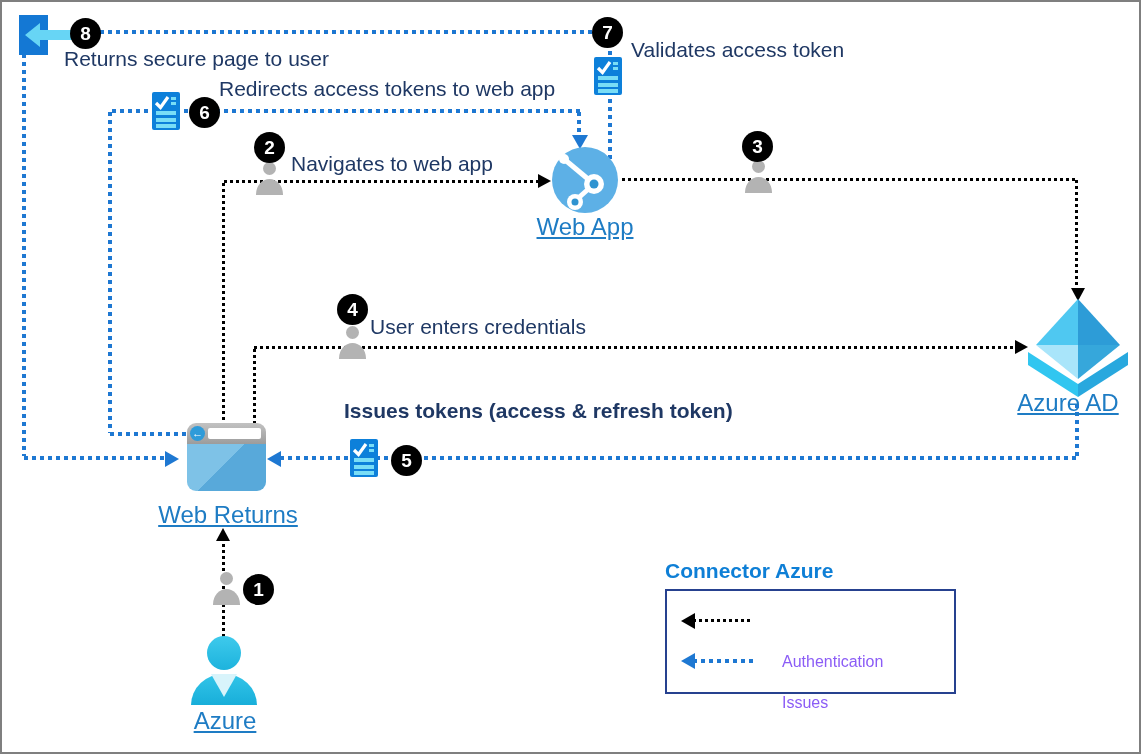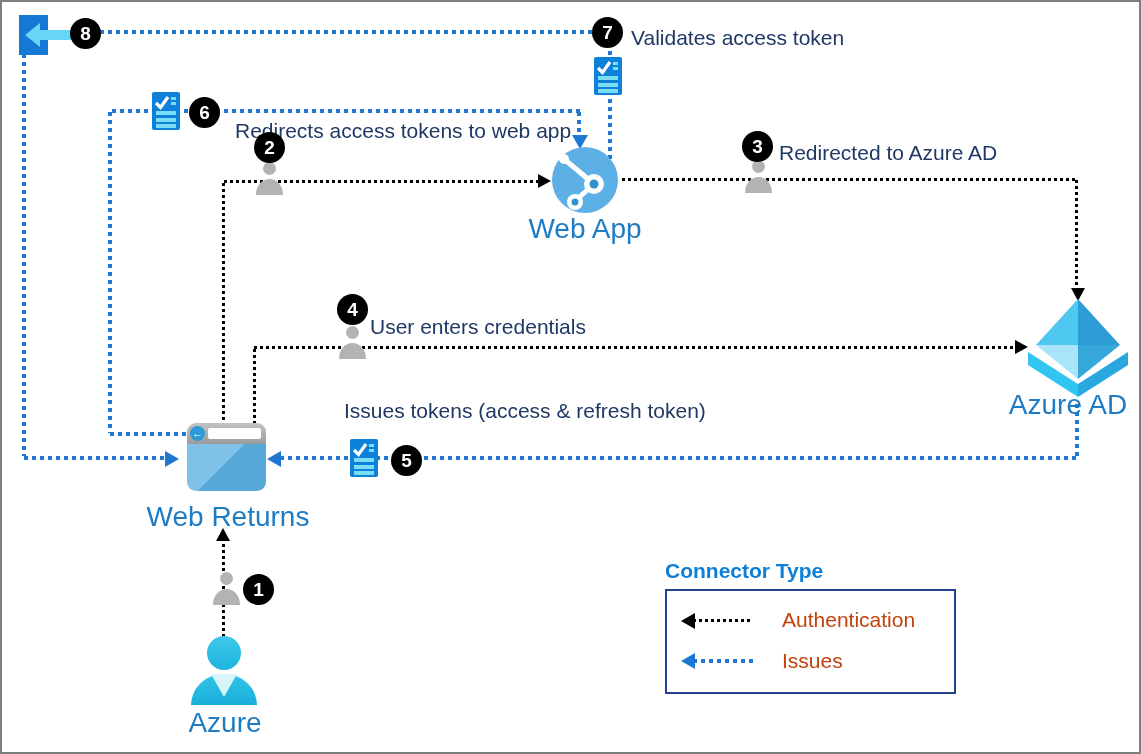--- a/index.html
+++ b/index.html
@@ -21,41 +21,41 @@
   .arr.u-a{border-width:0 7px 13px 7px;border-bottom-color:#000;}
   .arr.r-t{border-width:8px 0 8px 14px;border-left-color:#1e78d2;}
   .arr.l-t{border-width:8px 14px 8px 0;border-right-color:#1e78d2;}
   .arr.d-t{border-width:14px 8px 0 8px;border-top-color:#1e78d2;}
   .arr.l-a{border-width:8px 14px 8px 0;border-right-color:#000;}
   
   .badge{position:absolute;width:31px;height:31px;border-radius:50%;background:#000;color:#fff;
     font-size:19px;font-weight:700;display:flex;align-items:center;justify-content:center;z-index:5;}
   
   .note{position:absolute;font-size:21px;color:#1f3864;white-space:nowrap;z-index:4;}
-  .nlabel{position:absolute;font-size:28px;color:#1e7cc4;white-space:nowrap;transform:translateX(-50%);z-index:4;}
+  .nlabel{position:absolute;font-size:24px;color:#1e7cc4;white-space:nowrap;transform:translateX(-50%);z-index:4;text-decoration:underline;}
   
   .person{position:absolute;width:27px;height:33px;z-index:3;}
   .person .ph{position:absolute;left:7px;top:0;width:13px;height:13px;border-radius:50%;background:#b3b3b3;}
   .person .pb{position:absolute;left:0;bottom:0;width:27px;height:16px;border-radius:14px 14px 0 0/16px 16px 0 0;background:#b3b3b3;}
   
   .user-icon{position:absolute;left:189px;top:634px;width:66px;height:69px;z-index:3;}
   .user-icon .uh{position:absolute;left:16px;top:0;width:34px;height:34px;border-radius:50%;background:linear-gradient(180deg,#3ecaec,#1db3dd);}
   .user-icon .ub{position:absolute;left:0;bottom:0;width:66px;height:31px;border-radius:33px 33px 0 0/31px 31px 0 0;background:linear-gradient(180deg,#33c5e9,#18aed9);}
   .user-icon .uc{position:absolute;left:20px;top:38px;width:0;height:0;border-left:13px solid transparent;border-right:13px solid transparent;border-top:23px solid #d8f4fb;}
   
   .browser{position:absolute;left:185px;top:421px;width:79px;height:68px;border-radius:9px;overflow:hidden;z-index:3;}
   .browser .btop{height:21px;background:linear-gradient(180deg,#c2c2c2,#9c9c9c);position:relative;}
   .browser .bback{position:absolute;left:3px;top:3px;width:15px;height:15px;border-radius:50%;background:#2e9bd9;color:#fff;font-size:11px;line-height:15px;text-align:center;font-weight:700;}
   .browser .baddr{position:absolute;left:21px;top:5px;width:53px;height:11px;background:#fff;border-radius:2px;}
   .browser .bbody{height:47px;background:linear-gradient(135deg,#7ec2e7 0%,#7ec2e7 46%,#58a9da 46%);}
   .icon{position:absolute;z-index:3;}
   
   .legend-title{position:absolute;left:663px;top:557px;font-size:21px;font-weight:700;color:#0e7fd6;z-index:4;}
   .legend-box{position:absolute;left:663px;top:587px;width:287px;height:101px;border:2px solid #26418f;background:#fff;z-index:1;}
-  .legend-label{position:absolute;font-size:21px;color:#c2410c;z-index:4;white-space:nowrap;}
+  .legend-label{position:absolute;font-size:16px;color:#8b5cf6;z-index:4;white-space:nowrap;margin-top:45px;}
 </style>
 </head>
 <body>
 
 <div id="canvas">
 
   <div class="vline auth" style="left:220px;top:536px;height:104px;"></div>
   <div class="arr u-a" style="left:214px;top:526px;"></div>
 
   <div class="vline auth" style="left:220px;top:181px;height:240px;"></div>
@@ -184,32 +184,33 @@
 
   <div class="badge" style="left:241px;top:572px;">1</div>
   <div class="badge" style="left:252px;top:130px;">2</div>
   <div class="badge" style="left:740px;top:129px;">3</div>
   <div class="badge" style="left:335px;top:292px;">4</div>
   <div class="badge" style="left:389px;top:443px;">5</div>
   <div class="badge" style="left:187px;top:95px;">6</div>
   <div class="badge" style="left:590px;top:15px;">7</div>
   <div class="badge" style="left:68px;top:16px;">8</div>
 
-  <div class="note" style="left:777px;top:139px;">Redirected to Azure AD</div>
+  <div class="note" style="left:289px;top:150px;">Navigates to web app</div>
   <div class="note" style="left:368px;top:313px;text-align:center;">User enters credentials</div>
-  <div class="note" style="left:342px;top:397px;">Issues tokens (access &amp; refresh token)</div>
-  <div class="note" style="left:233px;top:75px;margin-top:42px;">Redirects access tokens to web app</div>
-  <div class="note" style="left:629px;top:24px;">Validates access token</div>
+  <div class="note" style="left:342px;top:397px;font-weight:bold;">Issues tokens (access &amp; refresh token)</div>
+  <div class="note" style="left:217px;top:75px;">Redirects access tokens to web app</div>
+  <div class="note" style="left:629px;top:36px;">Validates access token</div>
+  <div class="note" style="left:62px;top:45px;">Returns secure page to user</div>
 
   <div class="nlabel" style="left:583px;top:211px;">Web App</div>
   <div class="nlabel" style="left:226px;top:499px;">Web Returns</div>
   <div class="nlabel" style="left:1066px;top:387px;">Azure AD</div>
   <div class="nlabel" style="left:223px;top:705px;">Azure</div>
 
-  <div class="legend-title">Connector Type</div>
+  <div class="legend-title">Connector Azure</div>
   <div class="legend-box"></div>
   <div class="hline auth" style="left:691px;top:617px;width:60px;"></div>
   <div class="arr l-a" style="left:679px;top:611px;"></div>
   <div class="legend-label" style="left:780px;top:606px;">Authentication</div>
   <div class="hline token" style="left:691px;top:657px;width:60px;"></div>
   <div class="arr l-t" style="left:679px;top:651px;"></div>
   <div class="legend-label" style="left:780px;top:647px;">Issues</div>
 
 </div>
 

